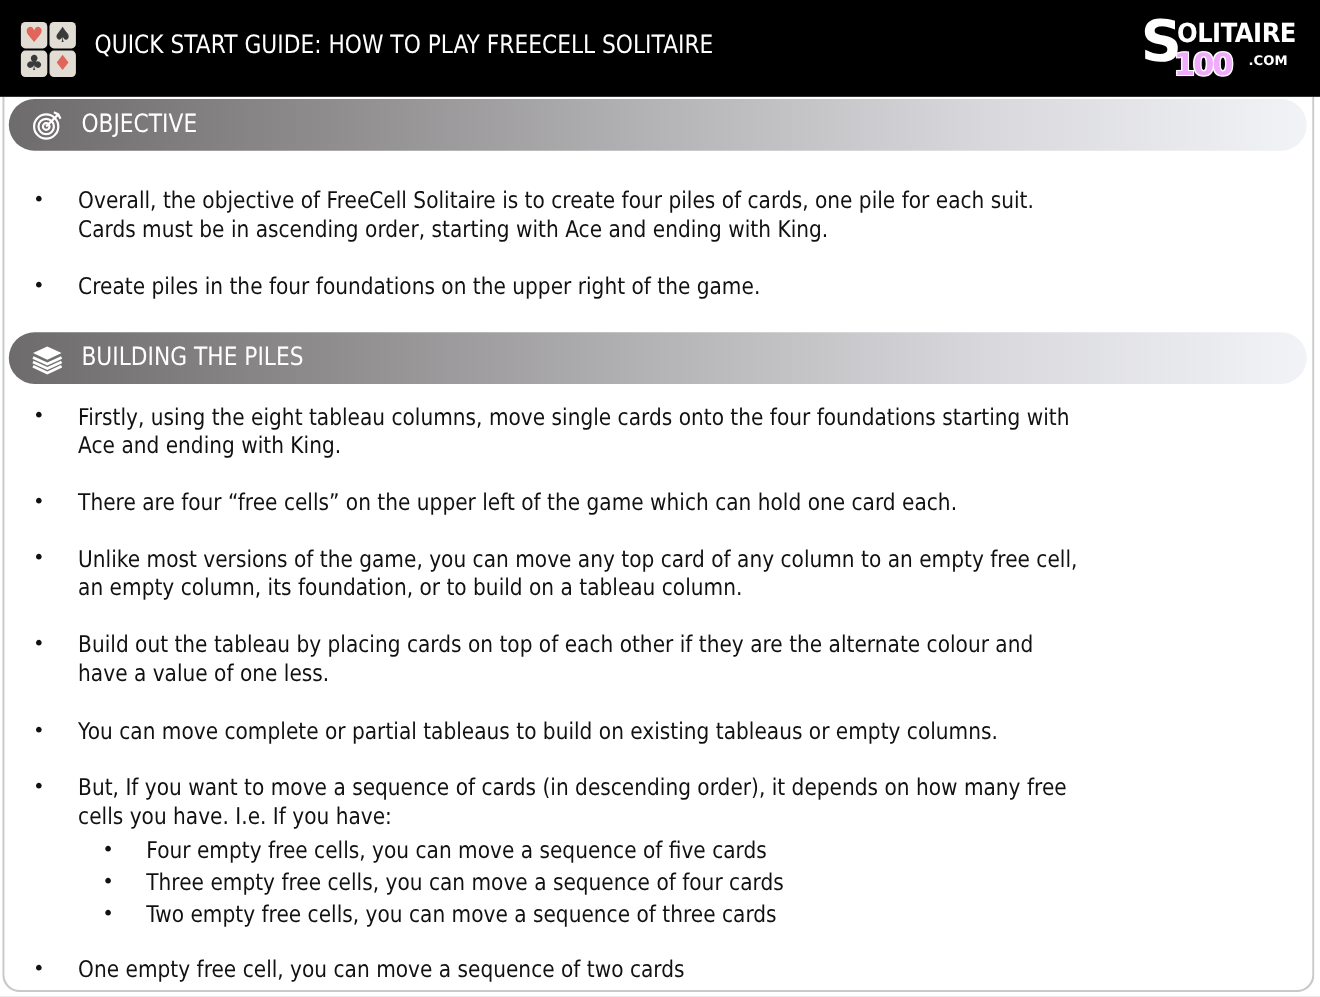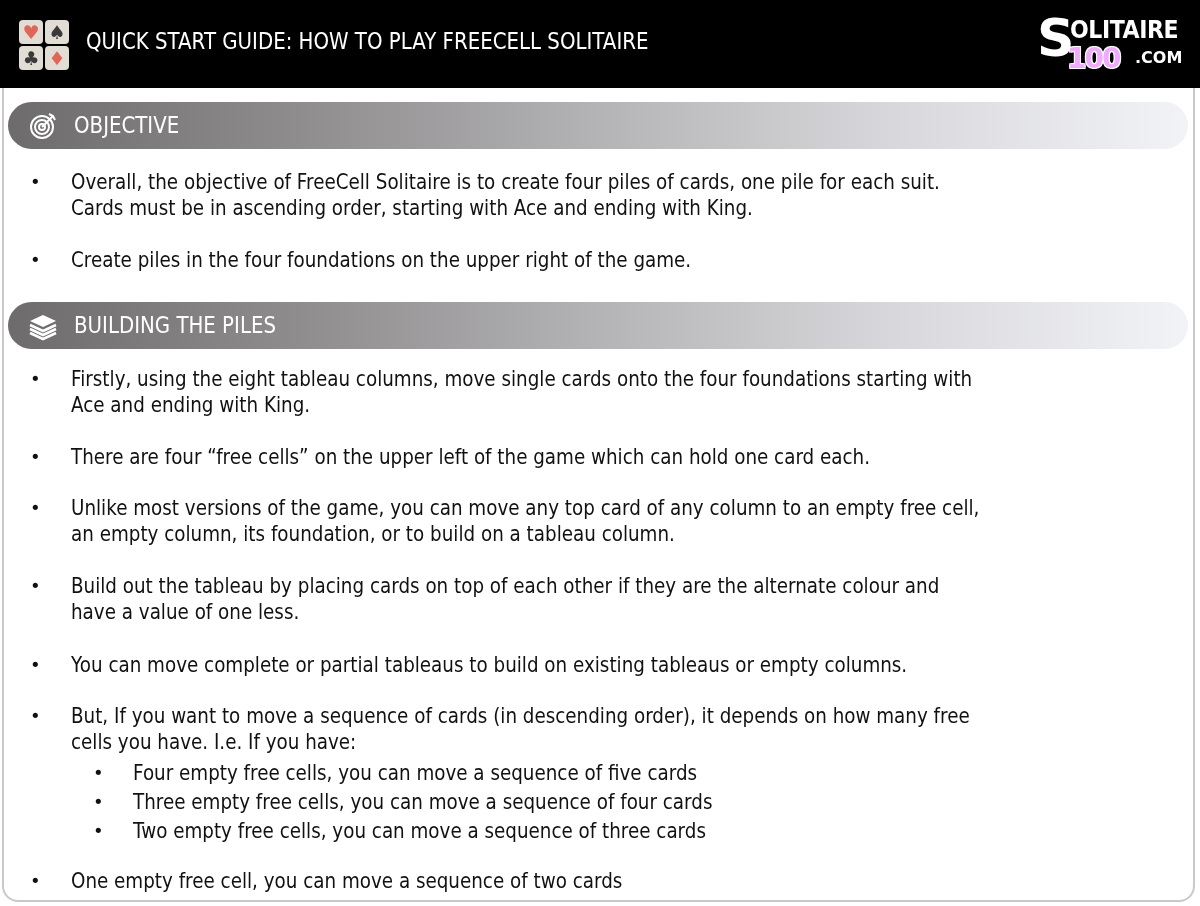--- a/index.html
+++ b/index.html
@@ -38,21 +38,21 @@
     position: absolute; left: 33px; top: 4px; font-family: "DejaVu Sans", sans-serif; font-weight: bold;
     font-size: 24px; color: #fff; letter-spacing: -0.5px; transform: scaleX(0.92); transform-origin: left;
   }
   .logo-num {
     position: absolute; left: 30px; top: 30px; font-family: "DejaVu Sans", sans-serif; font-weight: bold;
     font-size: 28px; color: #f0abfc; letter-spacing: -2px;
     text-shadow: 0 0 2px #fff, 1px 1px 0 #fff, -1px -1px 0 #fff, 1px -1px 0 #fff, -1px 1px 0 #fff;
   }
   .logo-com {
     position: absolute; left: 98px; top: 36px; font-family: "DejaVu Sans", sans-serif; font-weight: bold;
-    font-size: 16px; color: #fff; text-align: center;
+    font-size: 12px; color: #fff; text-align: center;
   }
   .content-frame {
     position: absolute; left: 2px; top: 88px; width: 1193px; height: 814px;
     border: 2px solid #c9c9c9; border-top: none; border-radius: 0 0 16px 16px;
     box-sizing: border-box;
   }
   .section-bar {
     position: absolute; left: 8px; width: 1180px; height: 47px; border-radius: 24px;
     background: linear-gradient(to right, #6d6b6b 0%, #8f8d8e 25%, #b4b3b5 50%, #d8d8dc 75%, #f2f3f7 100%);
     display: flex; align-items: center;
@@ -92,21 +92,21 @@
   <div class="logo">
     <span class="logo-big-s">S</span>
     <span class="logo-word">OLITAIRE</span>
     <span class="logo-num">100</span>
     <span class="logo-com">.COM</span>
   </div>
 </div>
 
 <div class="content-frame"></div>
 
-<div class="section-bar" style="top:102px;">
+<div class="section-bar" style="top:90px;">
   <svg class="section-icon" viewBox="0 0 30 30">
     <circle cx="14" cy="16" r="11" fill="none" stroke="#fff" stroke-width="2"></circle>
     <circle cx="14" cy="16" r="7" fill="none" stroke="#fff" stroke-width="2"></circle>
     <circle cx="14" cy="16" r="3" fill="none" stroke="#fff" stroke-width="2"></circle>
     <line x1="14" y1="16" x2="25" y2="5" stroke="#fff" stroke-width="2"></line>
     <polyline points="21,3 25,5 27,9" fill="none" stroke="#fff" stroke-width="2"></polyline>
   </svg>
   <span class="section-title">OBJECTIVE</span>
 </div>
 

